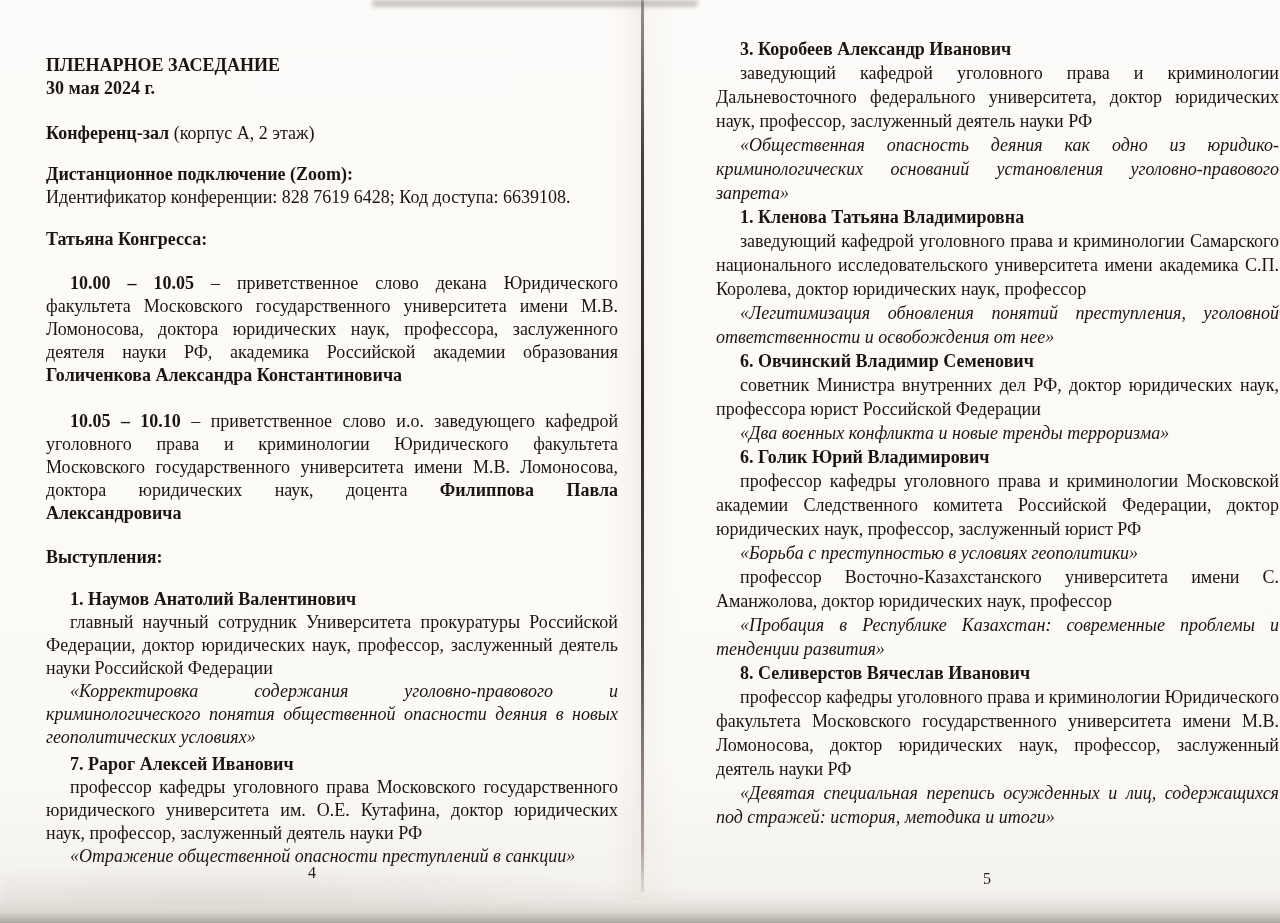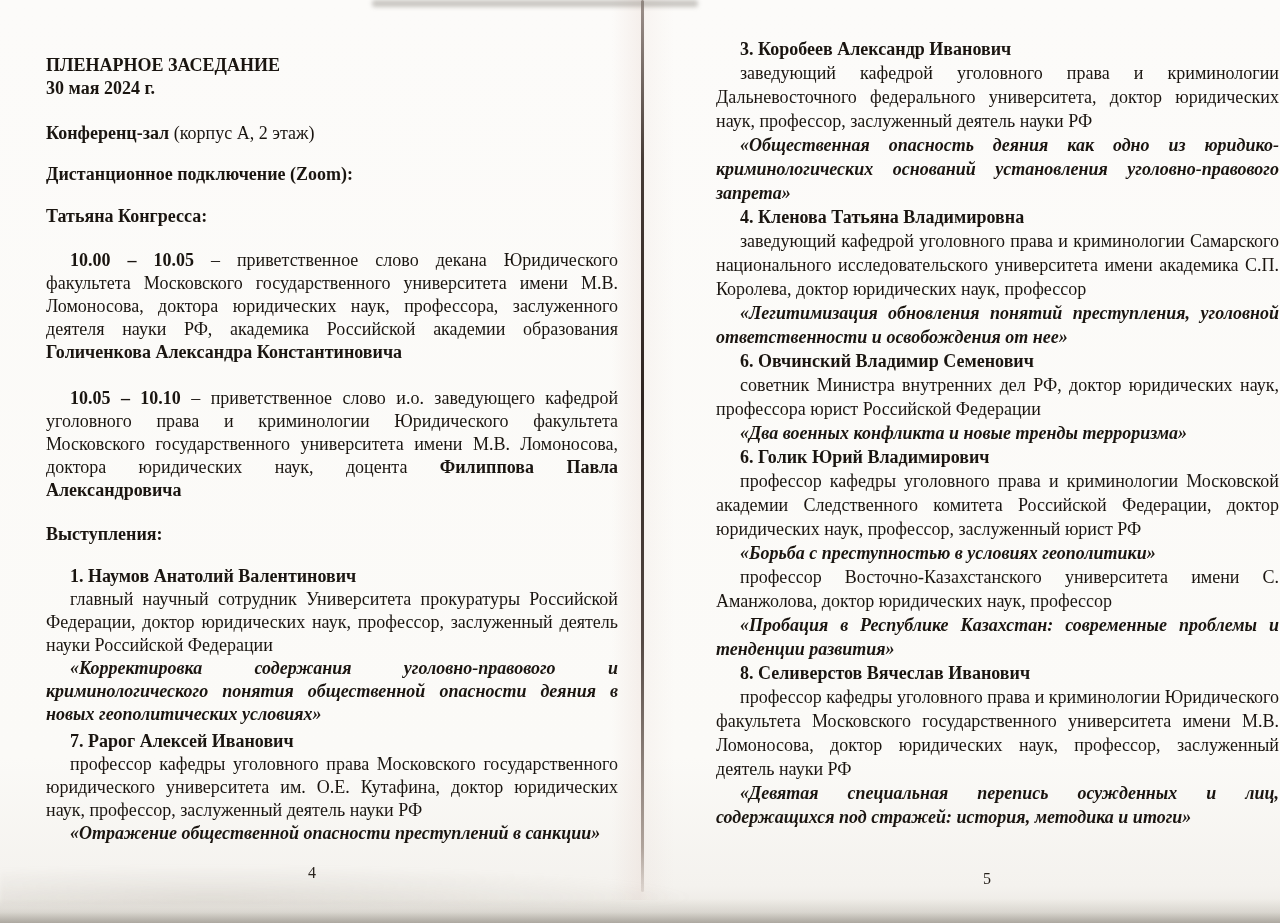--- a/index.html
+++ b/index.html
@@ -13,21 +13,21 @@
     background:linear-gradient(180deg,#fcfbf9 0%, #fbfaf7 82%, #f4f2ee 96%, #e7e4de 100%);
     color:#1a1510;
   }
   
   .col { position:absolute; top:0; font-size:18px; text-align:justify; }
   .col-left  { left:46px;  width:572px; line-height:23px; }
   .col-right { left:716px; width:563px; line-height:24px; }
   .col p { margin:0; text-indent:24px; }
   .center { text-align:left; text-indent:0 !important; }
   .b  { font-weight:bold; }
-  .talk { font-weight:bold; font-style:italic; }
+  .talk { font-weight:normal; font-style:italic; }
 
   .col-left { padding-top:54px; }
   .venue-line       { margin-top:22px !important; }
   .remote-heading   { margin-top:18px !important; }
   .opening-heading  { margin-top:19px !important; }
   .opening-item-1   { margin-top:21px !important; }
   .opening-item-2   { margin-top:23px !important; }
   .speeches-heading { margin-top:21px !important; }
   .speaker-first    { margin-top:19px !important; }
   .speaker-next     { margin-top:4px !important; }
@@ -75,20 +75,21 @@
 
 <div class="scan">
 
   <div class="col col-left">
     <p class="center b">ПЛЕНАРНОЕ ЗАСЕДАНИЕ</p>
     <p class="center b">30 мая 2024 г.</p>
 
     <p class="center venue-line"><span class="b">Конференц-зал</span><span> (корпус А, 2 этаж)</span></p>
 
     <p class="center b remote-heading">Дистанционное подключение (Zoom):</p>
+    <p class="center">Идентификатор конференции: 828 7619 6428; Код доступа: 6639108.</p>
 
     <p class="center b opening-heading">Татьяна Конгресса:</p>
 
     <p class="opening-item-1"><span class="b">10.00 – 10.05</span><span> – приветственное слово декана Юридического факультета Московского государственного университета имени М.В. Ломоносова, доктора юридических наук, профессора, заслуженного деятеля науки РФ, академика Российской академии образования </span><span class="b">Голиченкова Александра Константиновича</span></p>
 
     <p class="opening-item-2"><span class="b">10.05 – 10.10</span><span> – приветственное слово и.о. заведующего кафедрой уголовного права и криминологии Юридического факультета Московского государственного университета имени М.В. Ломоносова, доктора юридических наук, доцента </span><span class="b">Филиппова Павла Александровича</span></p>
 
     <p class="center b speeches-heading">Выступления:</p>
 
     <div>
@@ -106,21 +107,21 @@
 
   <div class="col col-right">
 
     <div>
       <p class="b">3. Коробеев Александр Иванович</p>
       <p>заведующий кафедрой уголовного права и криминологии Дальневосточного федерального университета, доктор юридических наук, профессор, заслуженный деятель науки РФ</p>
       <p class="talk">«Общественная опасность деяния как одно из юридико-криминологических оснований установления уголовно-правового запрета»</p>
     </div>
 
     <div>
-      <p class="b">4. Кленова Татьяна Владимировна</p>
+      <p class="b">1. Кленова Татьяна Владимировна</p>
       <p>заведующий кафедрой уголовного права и криминологии Самарского национального исследовательского университета имени академика С.П. Королева, доктор юридических наук, профессор</p>
       <p class="talk">«Легитимизация обновления понятий преступления, уголовной ответственности и освобождения от нее»</p>
     </div>
 
     <div>
       <p class="b">6. Овчинский Владимир Семенович</p>
       <p>советник Министра внутренних дел РФ, доктор юридических наук, профессора юрист Российской Федерации</p>
       <p class="talk">«Два военных конфликта и новые тренды терроризма»</p>
     </div>
 

